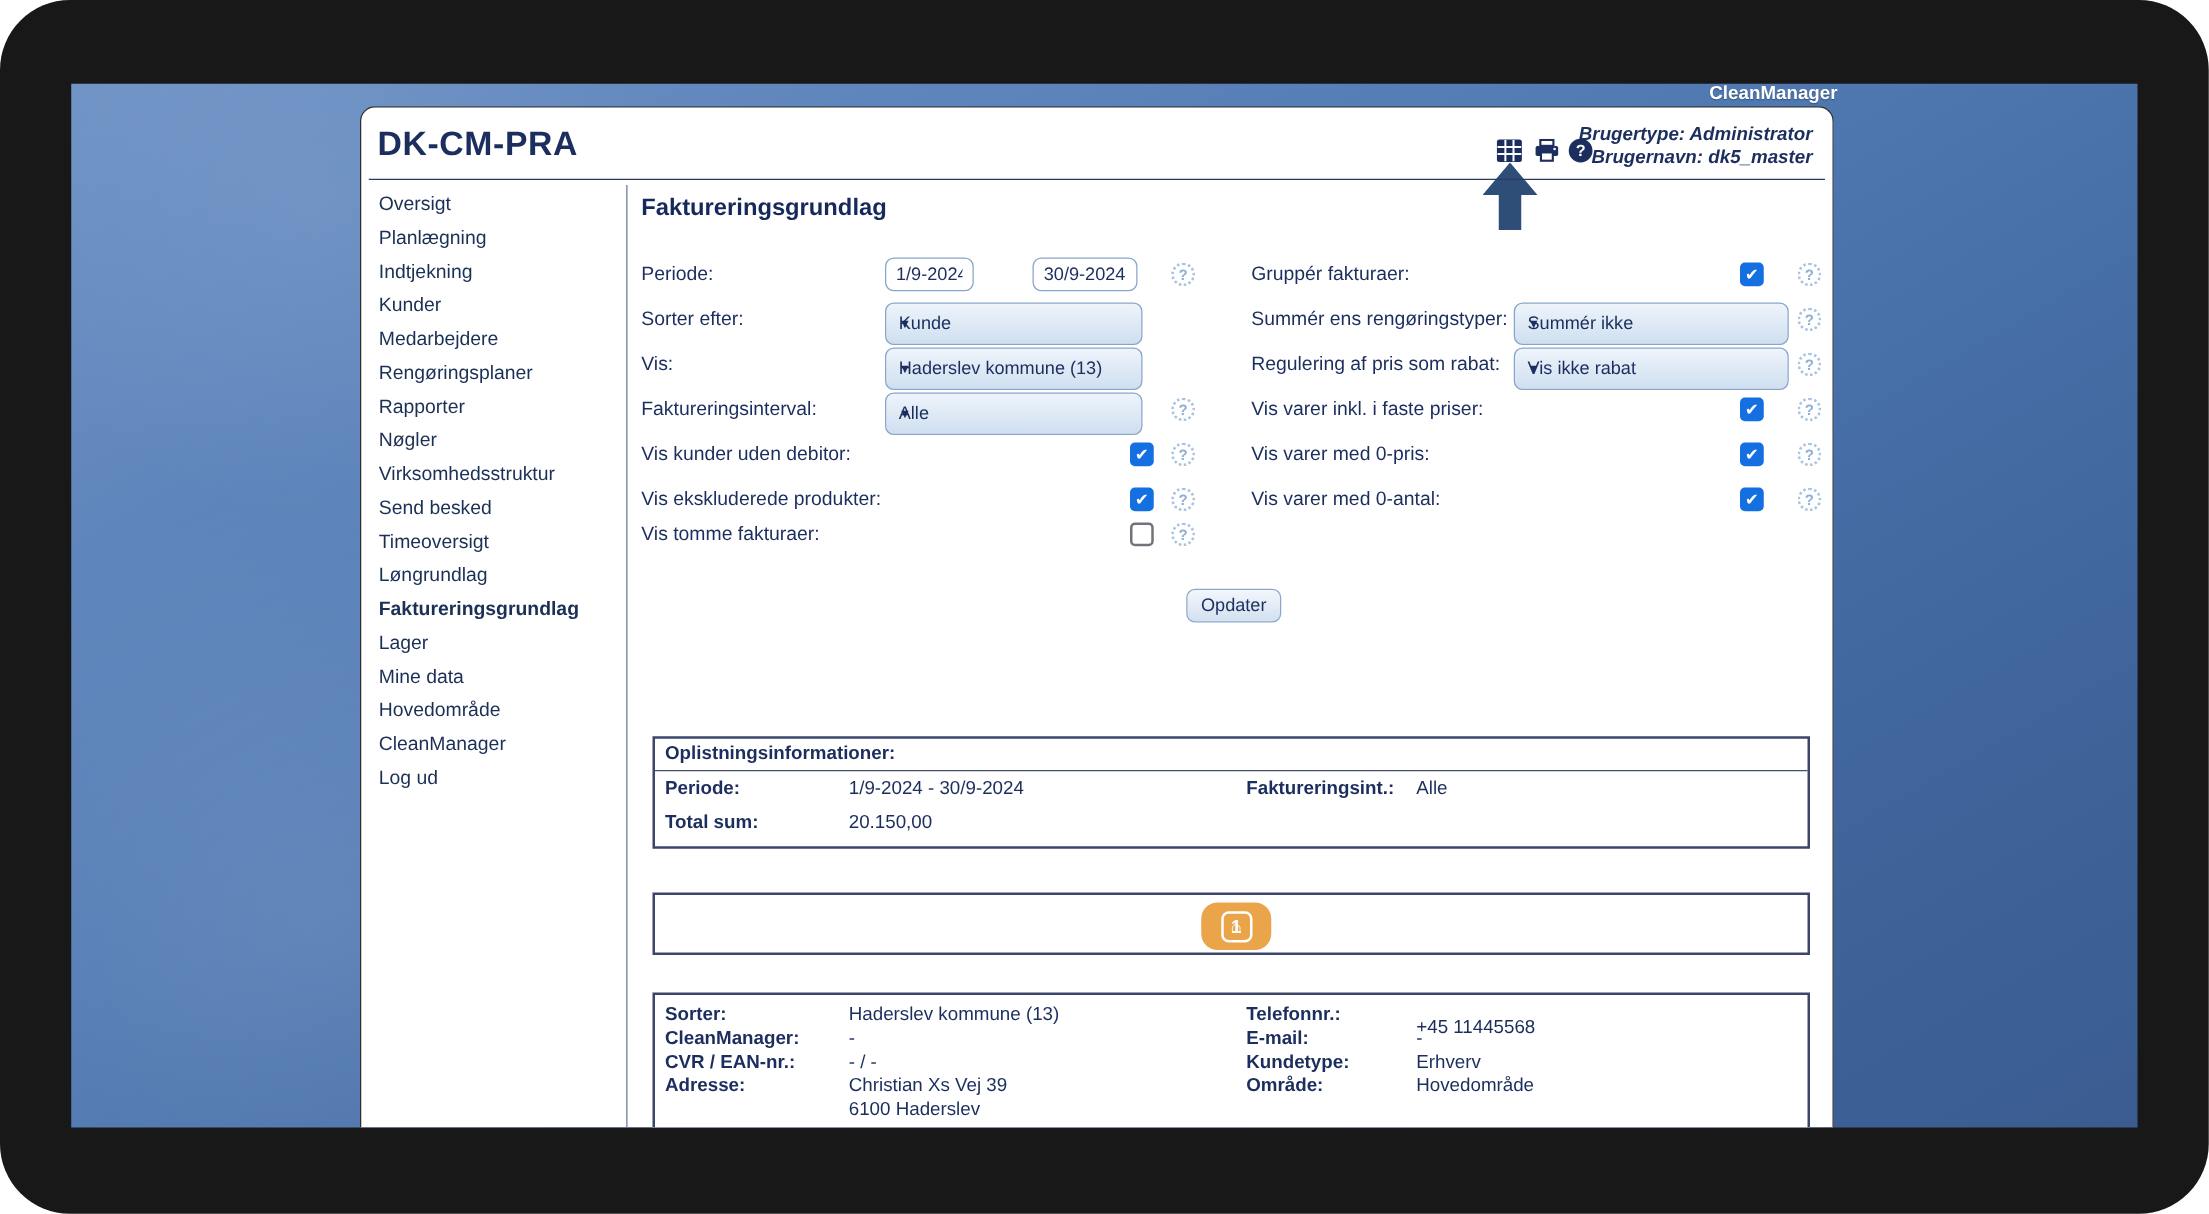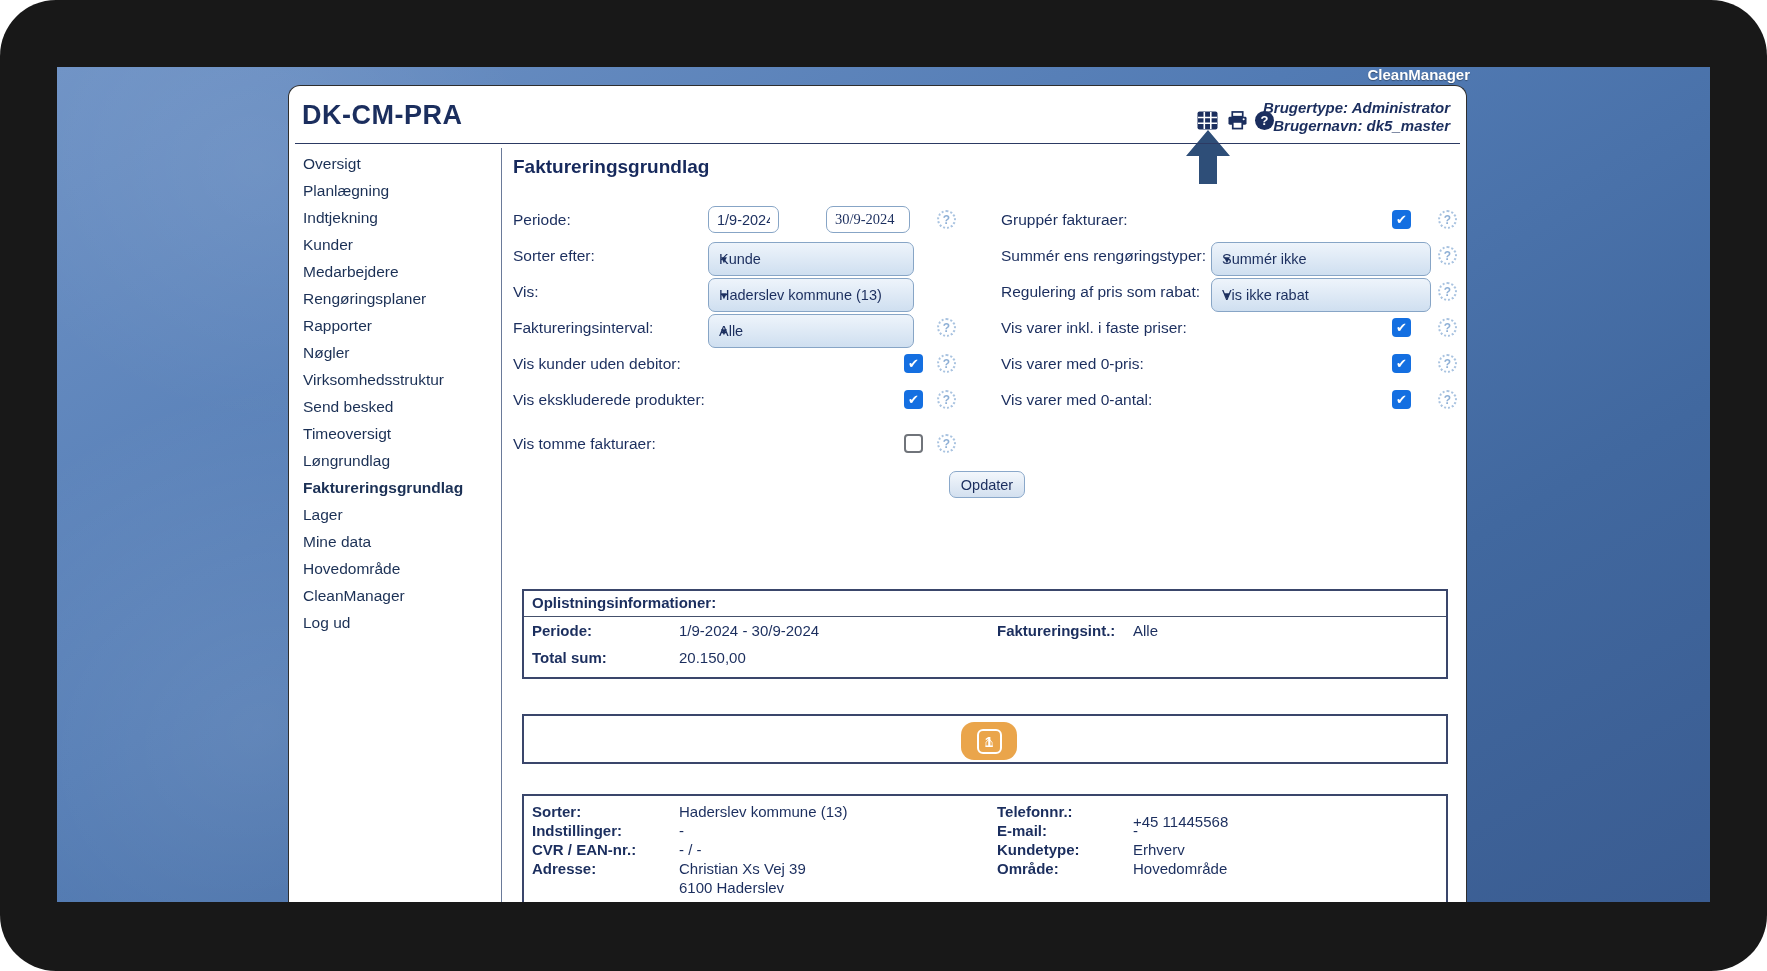--- a/index.html
+++ b/index.html
@@ -122,21 +122,21 @@
       <div class="side-item" style="top:469px">Hovedområde</div>
       <div class="side-item" style="top:496px">CleanManager</div>
       <div class="side-item" style="top:523px">Log ud</div>
 
       <div class="pghead">Faktureringsgrundlag</div>
 
       <div class="row" style="top:120px">
         <div class="flabel">Periode:</div>
         <input class="tinput" style="left: 419px; width: 71px;" value="1/9-2024">
         <div class="tom">t.o.m.</div>
-        <input class="tinput" style="left: 537px; width: 84px; font-family: Liberation Serif, serif;" value="30/9-2024">
+        <input class="tinput" style="left: 537px; width: 84px;" value="30/9-2024">
         <div class="help" style="left:648px">?</div>
         <div class="flabel rcol">Gruppér fakturaer:</div>
         <div class="cb on" style="left:1103px">
             <i>✔</i>
           </div>
         <div class="help" style="left:1149px">?</div>
       </div>
 
       <div class="row" style="top:156px">
         <div class="flabel">Sorter efter:</div>
@@ -199,21 +199,21 @@
             <i>✔</i>
           </div>
         <div class="help" style="left:648px">?</div>
         <div class="flabel rcol">Vis varer med 0-antal:</div>
         <div class="cb on" style="left:1103px">
             <i>✔</i>
           </div>
         <div class="help" style="left:1149px">?</div>
       </div>
 
-      <div class="row" style="top:344px">
+      <div class="row" style="top:328px">
         <div class="flabel">Vis tomme fakturaer:</div>
         <div class="cb off" style="left:615px"></div>
         <div class="help" style="left:648px">?</div>
       </div>
 
       <button class="btn" style="left:660px;top:385px;width:76px;height:27px">Opdater</button>
 
       <div class="box" style="top:503px;height:90px">
         <div class="cell bold" style="left:8px;top:3px">Oplistningsinformationer:</div>
         <div class="sum-sep"></div>
@@ -233,21 +233,21 @@
           <span class="cnt">1</span>
         </div>
       </div>
 
       <div class="box" style="top:708px;height:118px">
         <div class="cell bold" style="left:8px;top:7px">Sorter:</div>
         <div class="cell" style="left:155px;top:7px">Haderslev kommune (13)</div>
         <div class="cell bold" style="left:473px;top:7px">Telefonnr.:</div>
         <div class="cell" style="left:609px;top:17px">+45 11445568</div>
 
-        <div class="cell bold" style="left:8px;top:26px">Indstillinger:</div>
+        <div class="cell bold" style="left:8px;top:26px">CleanManager:</div>
         <div class="cell" style="left:155px;top:26px">-</div>
         <div class="cell bold" style="left:473px;top:26px">E-mail:</div>
         <div class="cell" style="left:609px;top:26px">-</div>
 
         <div class="cell bold" style="left:8px;top:45px">CVR / EAN-nr.:</div>
         <div class="cell" style="left:155px;top:45px">- / -</div>
         <div class="cell bold" style="left:473px;top:45px">Kundetype:</div>
         <div class="cell" style="left:609px;top:45px">Erhverv</div>
 
         <div class="cell bold" style="left:8px;top:64px">Adresse:</div>

